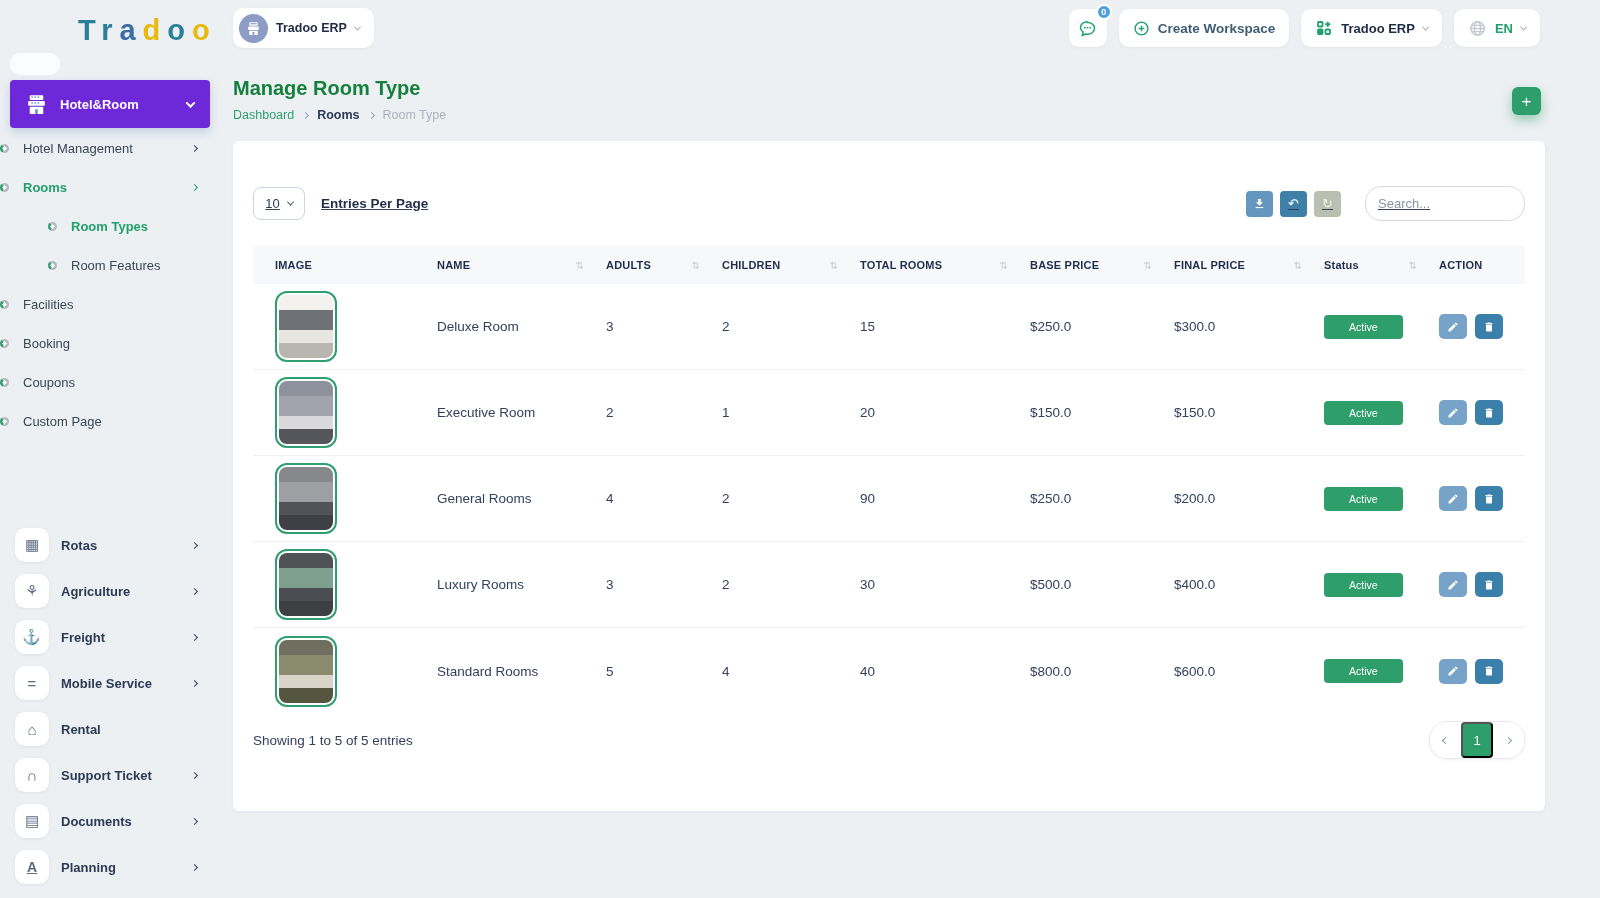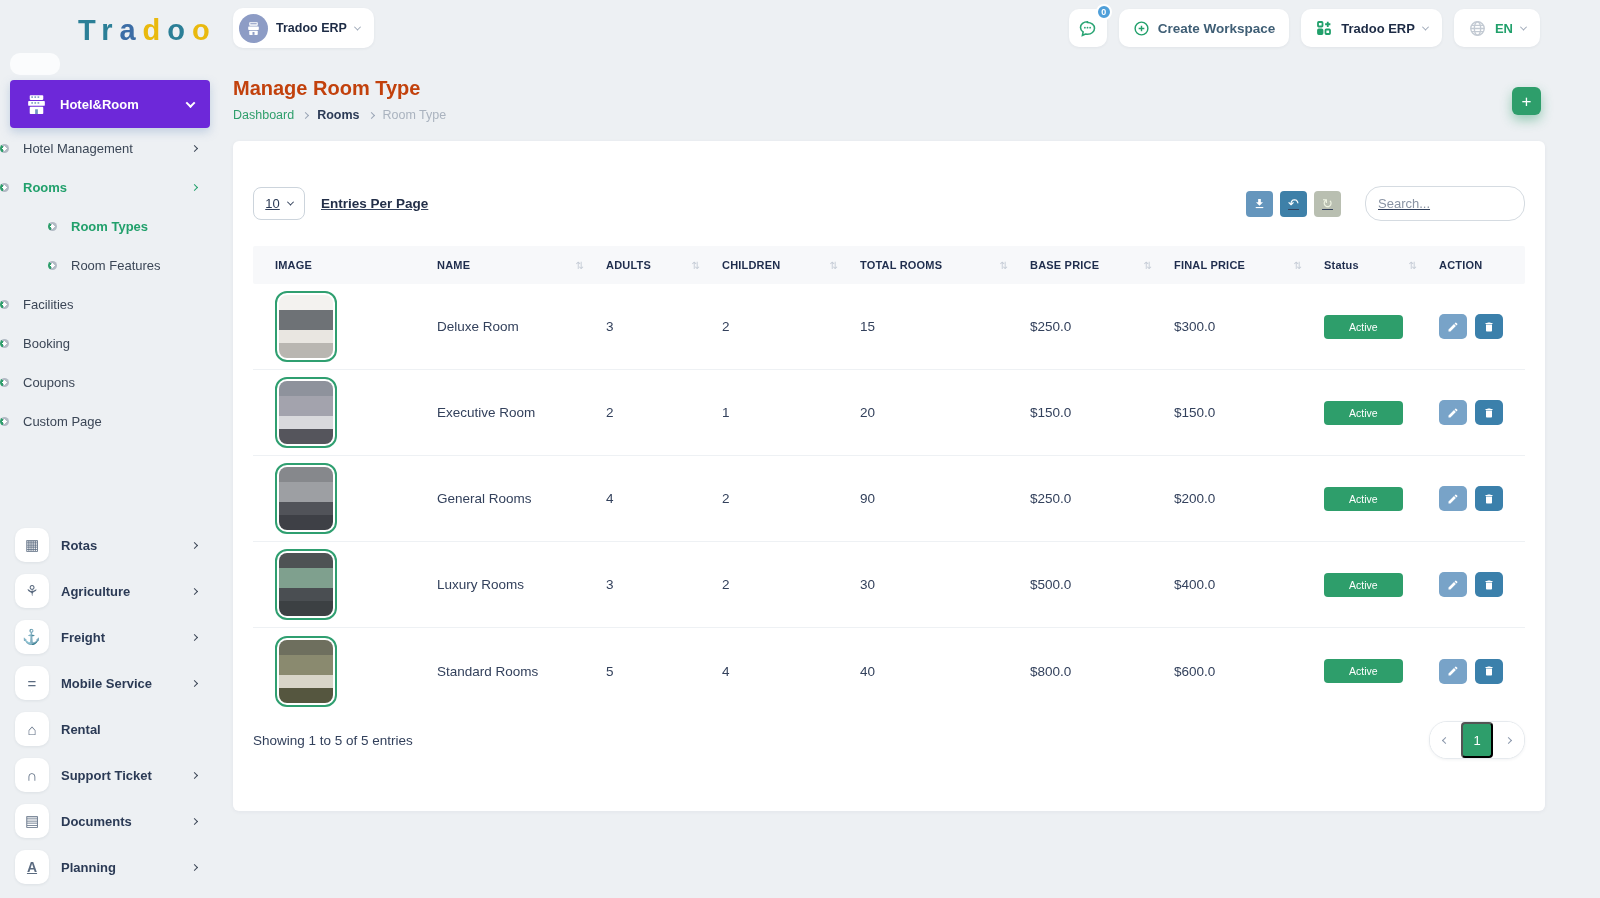--- a/index.html
+++ b/index.html
@@ -46,21 +46,21 @@
   .si-label { margin-left:14px; flex:1; }
   .side-groups { position:absolute; left:0; top:465px; width:225px; }
   .side-group { height:46px; display:flex; align-items:center; padding:0 28px 0 15px; cursor:pointer; }
   .tile { width:34px; height:34px; background:#fff; border-radius:10px; box-shadow:0 1px 3px rgba(30,45,70,.08); display:flex; align-items:center; justify-content:center; font-size:15px; color:#5b6b80; flex:0 0 34px; }
   .tile.underl { text-decoration:underline; font-weight:700; font-size:14px; }
   .sg-label { margin-left:12px; font-size:13px; font-weight:700; color:#2b3a55; flex:1; }
 
   
   .main { position:absolute; left:233px; top:57px; width:1312px; }
   .page-head { position:relative; padding-top:20px; }
-  .page-title { font-size:20px; font-weight:700; color:#c2410c; }
+  .page-title { font-size:20px; font-weight:700; color:#15803d; }
   .breadcrumb { display:flex; align-items:center; gap:9px; margin-top:8px; font-size:12.5px; }
   .bc-link { color:#2e9e6b; cursor:pointer; }
   .bc-strong { color:#2b3a55; font-weight:700; cursor:pointer; }
   .bc-muted { color:#aab3bf; }
   .add-btn { position:absolute; right:4px; top:30px; width:29px; height:28px; background:#2e9e6b; color:#fff; border:none; border-radius:6px; font-size:17px; line-height:1; cursor:pointer; box-shadow:0 5px 12px rgba(46,158,107,.45); }
 
   .card { margin-top:19px; background:#fff; border-radius:6px; height:670px; box-shadow:0 1px 4px rgba(30,45,70,.05); padding:45px 20px 0 20px; position:relative; }
   .controls { display:flex; align-items:center;text-decoration:underline; }
   .entries-select { width:52px; height:33px; border:1px solid #ccd4dc; border-radius:8px; display:flex; align-items:center; justify-content:center; gap:8px; font-size:13px; color:#2b3a55; cursor:pointer; }
   .entries-label { margin-left:16px; font-size:13.5px; font-weight:700; color:#232f48; }

